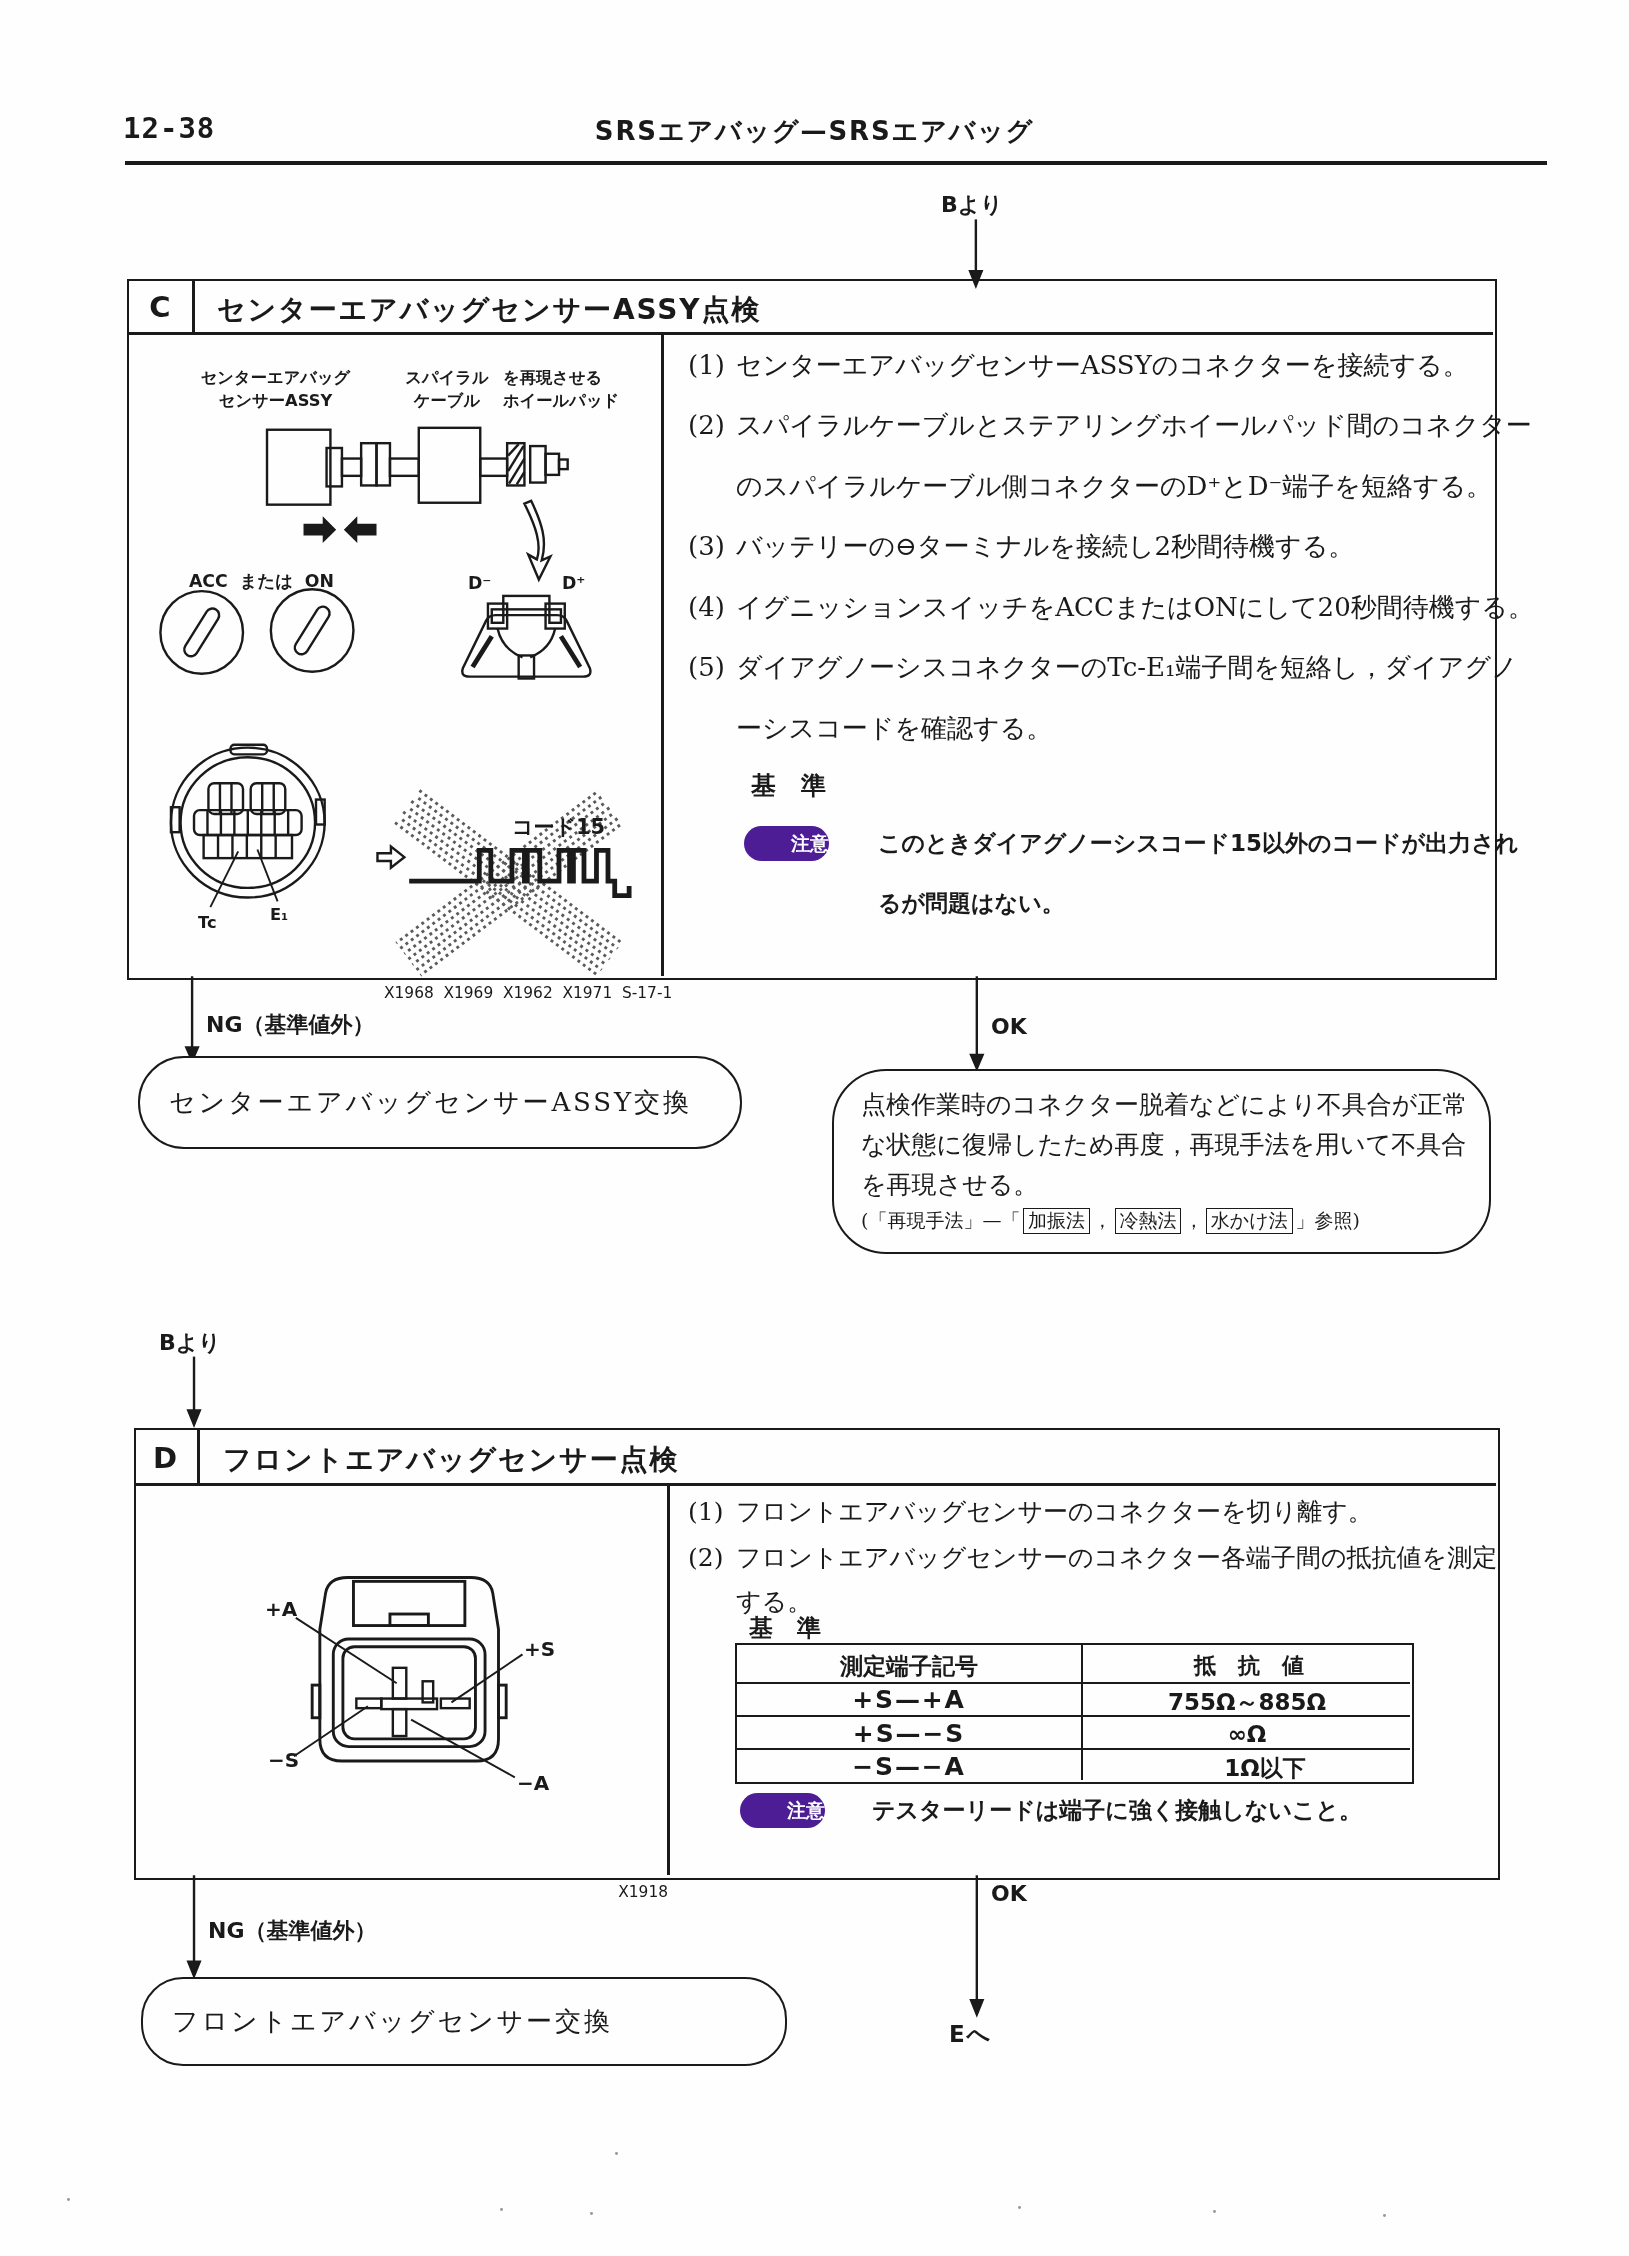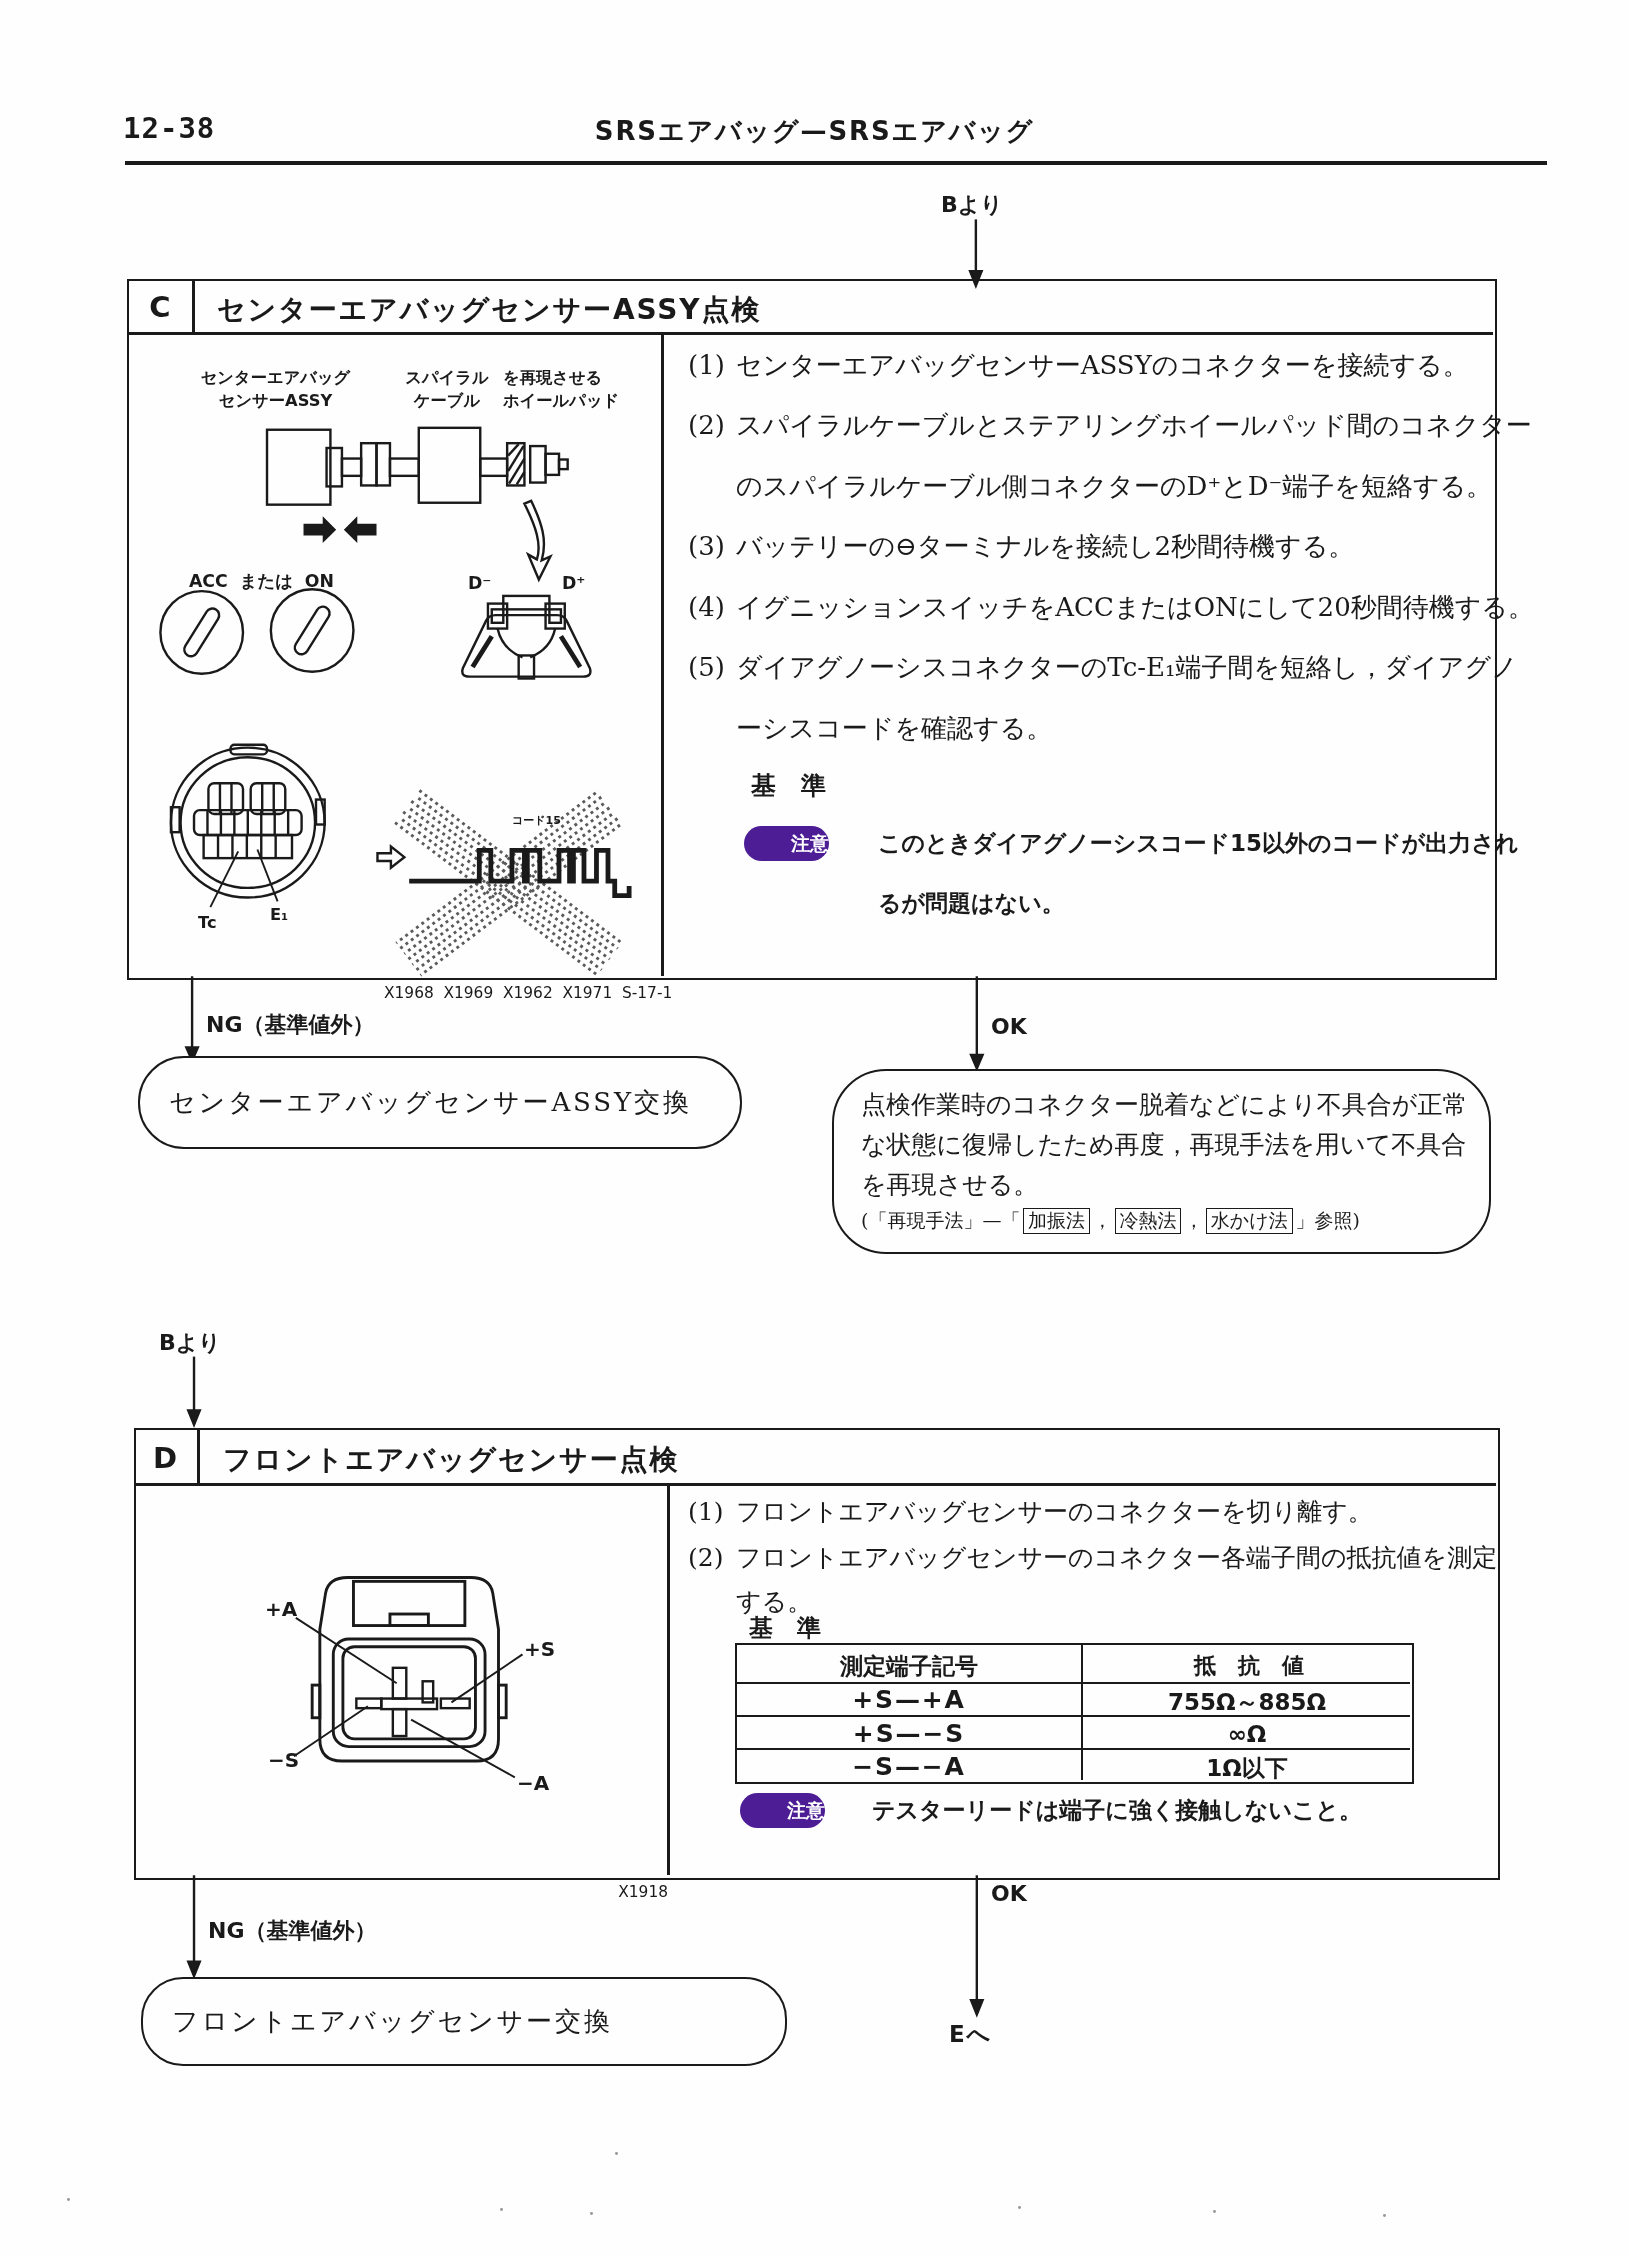--- a/index.html
+++ b/index.html
@@ -185,21 +185,21 @@
   <div class="abs g ctr nowrap" style="left:194px;top:390px;width:163px;font-size:16.3px;">センサーASSY</div>
   <div class="abs g ctr nowrap" style="left:403px;top:367px;width:88px;font-size:16.3px;">スパイラル</div>
   <div class="abs g ctr nowrap" style="left:403px;top:390px;width:88px;font-size:16.3px;">ケーブル</div>
   <div class="abs g ctr nowrap" style="left:503px;top:367px;width:96px;font-size:16.3px;">を再現させる</div>
   <div class="abs g ctr nowrap" style="left:503px;top:390px;width:96px;font-size:16.3px;">ホイールパッド</div>
   <div class="abs g nowrap" style="left:189px;top:569px;font-size:17.3px;white-space:pre;">ACC  または  ON</div>
   <div class="abs g" style="left:468px;top:573px;font-size:17.3px;">D⁻</div>
   <div class="abs g" style="left:562px;top:573px;font-size:17.3px;">D⁺</div>
   <div class="abs g" style="left:198px;top:913px;font-size:16.3px;">Tc</div>
   <div class="abs g" style="left:270px;top:905px;font-size:16.3px;">E₁</div>
-  <div class="abs g" style="left:512px;top:813px;font-size:11px;">コード15</div>
+  <div class="abs g" style="left:512px;top:813px;font-size:21px;">コード15</div>
 
   <div class="abs m step nowrap" style="left:688px;top:348px;font-size:26px;">
     <span class="num">(1)</span><span>センターエアバッグセンサーASSYのコネクターを接続する。</span></div>
   <div class="abs m step nowrap" style="left:688px;top:408px;font-size:26px;">
     <span class="num">(2)</span><span>スパイラルケーブルとステアリングホイールパッド間のコネクター</span></div>
   <div class="abs m nowrap" style="left:736px;top:469px;font-size:26px;">のスパイラルケーブル側コネクターのD⁺とD⁻端子を短絡する。</div>
   <div class="abs m step nowrap" style="left:688px;top:529px;font-size:26px;">
     <span class="num">(3)</span><span>バッテリーの⊖ターミナルを接続し2秒間待機する。</span></div>
   <div class="abs m step nowrap" style="left:688px;top:590px;font-size:26px;">
     <span class="num">(4)</span><span>イグニッションスイッチをACCまたはONにして20秒間待機する。</span></div>
@@ -253,21 +253,21 @@
     <div class="abs bar" style="left:0;top:37px;width:673px;height:1.9px;"></div>
     <div class="abs bar" style="left:0;top:70px;width:673px;height:1.9px;"></div>
     <div class="abs bar" style="left:0;top:103px;width:673px;height:1.9px;"></div>
     <div class="abs g ctr nowrap" style="left:0;top:5.8px;width:344px;font-size:23px;">測定端子記号</div>
     <div class="abs g ctr nowrap" style="left:348px;top:5.8px;width:328px;font-size:22px;">抵　抗　値</div>
     <div class="abs g ctr nowrap" style="left:0;top:40px;width:344px;font-size:25px;letter-spacing:1.9px;">+S—+A</div>
     <div class="abs g ctr nowrap" style="left:346px;top:42px;width:328px;font-size:23px;">755Ω～885Ω</div>
     <div class="abs g ctr nowrap" style="left:0;top:74px;width:344px;font-size:25px;letter-spacing:1.9px;">+S—−S</div>
     <div class="abs g ctr nowrap" style="left:346px;top:76px;width:328px;font-size:23px;">∞Ω</div>
     <div class="abs g ctr nowrap" style="left:0;top:107px;width:344px;font-size:25px;letter-spacing:1.9px;">−S—−A</div>
-    <div class="abs g ctr nowrap" style="left:346px;top:108px;width:328px;font-size:23px;">1Ω以下</div>
+    <div class="abs g ctr nowrap" style="left:364px;top:108px;width:328px;font-size:23px;">1Ω以下</div>
   </div>
 
   <div class="abs pill" style="left:740px;top:1793px;width:85px;height:35px;line-height:35px;font-size:19px;">注意</div>
   <div class="abs g nowrap" style="left:872px;top:1795px;font-size:23px;">テスターリードは端子に強く接触しないこと。</div>
 
   <div class="abs g rt" style="left:591px;top:1883px;width:77px;font-size:15.4px;font-weight:normal;">X1918</div>
   <div class="abs g nowrap" style="left:208px;top:1916px;font-size:22px;">NG（基準値外）</div>
   <div class="abs g nowrap" style="left:991px;top:1881px;font-size:22px;">OK</div>
   <div class="abs stadium" style="left:141px;top:1977px;width:642px;height:85px;border-radius:42px;">
     <span class="m nowrap" style="margin-left:29px;font-size:26px;letter-spacing:2.9px;">フロントエアバッグセンサー交換</span>

